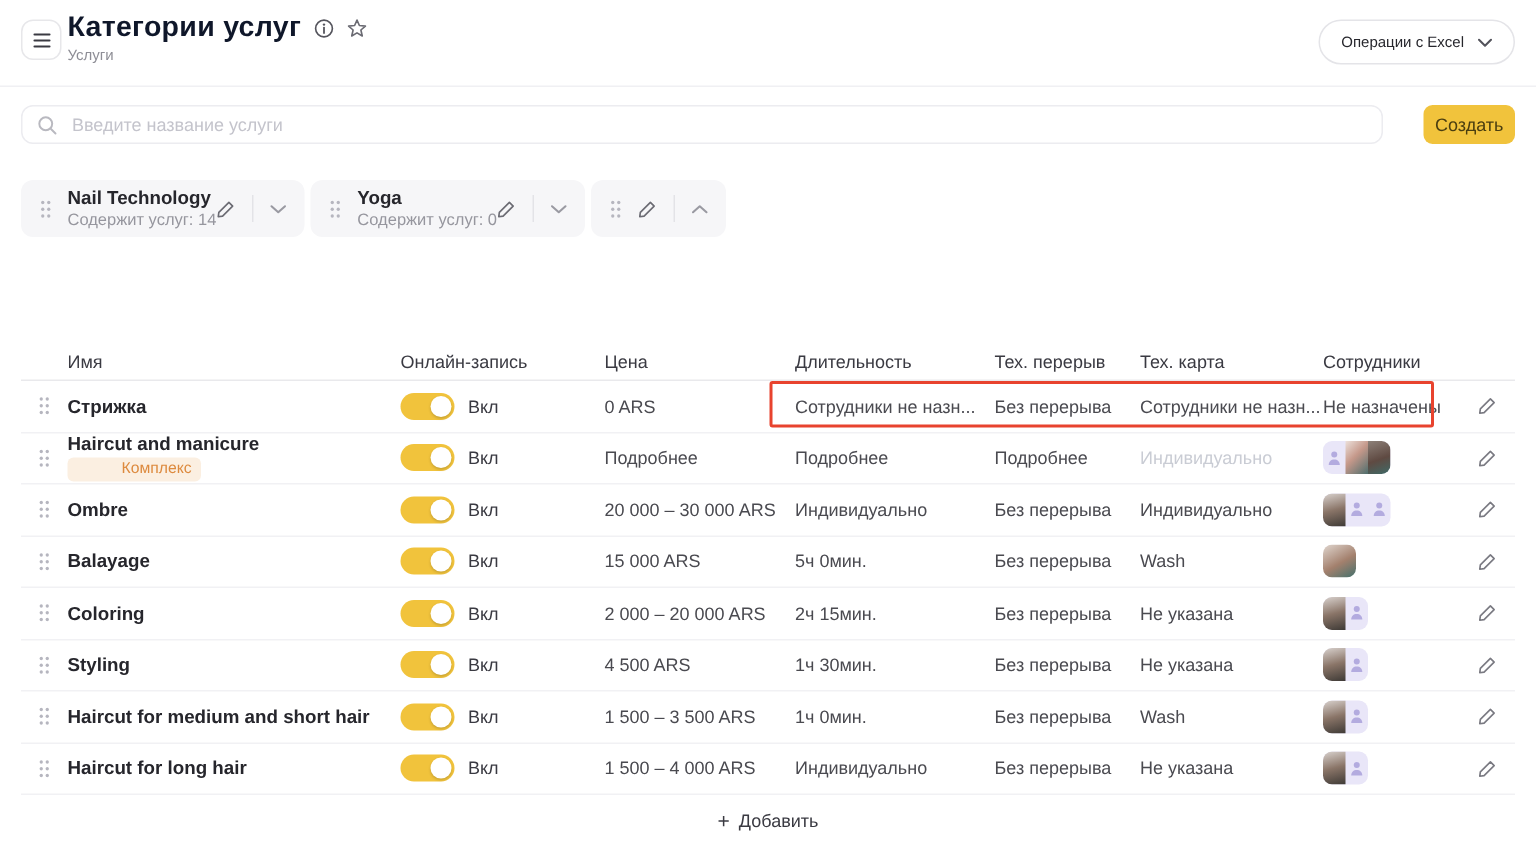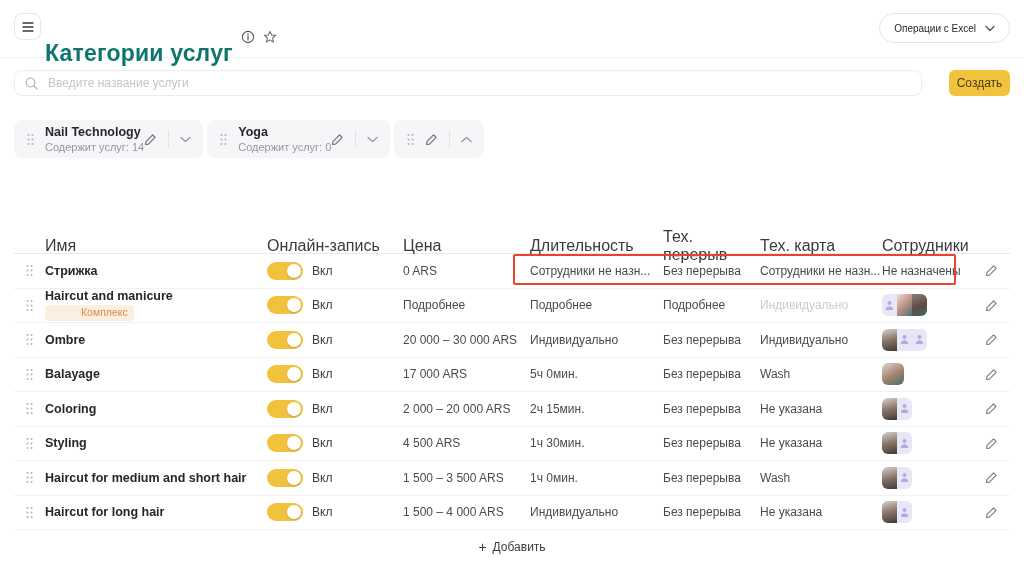--- a/index.html
+++ b/index.html
@@ -4,21 +4,21 @@
 <style>
   html,body{margin:0;padding:0;background:#fff;}
   body{font-family:"Liberation Sans",sans-serif;-webkit-font-smoothing:antialiased;}
   #app{position:relative;width:1024px;height:567px;background:#fff;overflow:hidden;}
 
   
   .topbar{position:absolute;top:0;left:0;width:100%;height:57px;border-bottom:1px solid #f0f0f3;background:#fff;}
   .menu-btn{position:absolute;left:14px;top:13px;width:27px;height:27px;border:1px solid #e7e7ea;border-radius:8px;background:#fff;display:flex;align-items:center;justify-content:center;cursor:pointer;box-sizing:border-box;}
   .title-wrap{position:absolute;left:45px;top:9px;}
   .title-row{display:flex;align-items:center;gap:8px;}
-  .page-title{font-size:23px;font-weight:700;color:#0f766e;letter-spacing:.2px;line-height:1;margin-top:33px;}
+  .page-title{font-size:19px;font-weight:700;color:#0f172a;letter-spacing:.2px;line-height:1;}
   .breadcrumb{font-size:10px;color:#8e8e96;margin-top:4px;}
   .excel-btn{position:absolute;right:14px;top:13px;height:30px;border:1px solid #e4e4e8;border-radius:16px;background:#fff;display:flex;align-items:center;gap:9px;padding:0 14px;font-size:10px;color:#26262c;cursor:pointer;box-sizing:border-box;}
 
   
   .search-row{position:absolute;top:70px;left:14px;right:14px;display:flex;align-items:center;}
   .search-box{flex:1;height:26px;border:1px solid #ececf0;border-radius:8px;display:flex;align-items:center;padding:0 10px;gap:8px;margin-right:27px;background:#fff;box-sizing:border-box;}
   .search-input{border:none;outline:none;flex:1;font-size:12px;color:#333;background:transparent;font-family:"Liberation Sans",sans-serif;}
   .search-input::placeholder{color:#c4c4cc;}
   .create-btn{width:61px;height:26px;background:#f1c33c;border:none;border-radius:6px;font-size:12px;color:#4a3e10;font-weight:500;cursor:pointer;font-family:"Liberation Sans",sans-serif;}
 
@@ -29,21 +29,21 @@
   .cat-name{font-size:12.5px;font-weight:700;color:#26262c;line-height:1.3;}
   .cat-sub{font-size:11px;color:#96969e;line-height:1.3;}
   .cat-actions{margin-left:auto;display:flex;align-items:center;gap:11px;}
   .icon-btn{display:flex;align-items:center;justify-content:center;cursor:pointer;background:none;border:none;padding:0;}
   .v-div{width:1px;height:18px;background:#e3e3e7;}
   .chev-up{transform:rotate(180deg);}
 
   
   .table{position:absolute;top:228px;left:14px;right:14px;}
   .grid-cols{display:grid;grid-template-columns:31px 222px 136px 127px 133px 97px 122px 103px 1fr;align-items:center;}
-  .thead{height:25px;border-bottom:1px solid #e9e9ec;font-size:16px;color:#3a3a42;}
+  .thead{height:25px;border-bottom:1px solid #e9e9ec;font-size:12px;color:#3a3a42;}
   .tbody{position:relative;}
   .trow{height:34.5px;border-bottom:1px solid #f1f1f4;font-size:12px;color:#4a4a50;box-sizing:border-box;}
   .c-handle{display:flex;justify-content:center;cursor:grab;}
   .c-name{display:flex;flex-direction:column;justify-content:center;gap:2px;}
   .svc-name{font-size:12.5px;font-weight:600;color:#26262c;}
   .badge{display:none;font-size:10.5px;color:#dd8a3e;background:#fbefe1;padding:1px 6px;border-radius:4px;width:max-content;line-height:1.3;}
   .c-toggle{display:flex;align-items:center;}
   .toggle{width:36px;height:18px;border-radius:9px;background:#f1c33c;position:relative;display:inline-block;cursor:pointer;}
   .toggle::after{content:"";position:absolute;right:2px;top:2px;width:14px;height:14px;border-radius:50%;background:#fff;box-shadow:0 1px 2px rgba(0,0,0,.18);}
   .tog-label{margin-left:9px;color:#3a3a42;}
@@ -359,21 +359,21 @@
             </svg>
           </div>
     <div class="c-name">
       <span class="svc-name">Balayage</span>
 
     </div>
     <div class="c-toggle">
       <span class="toggle"></span>
       <span class="tog-label">Вкл</span>
     </div>
-    <div class="c-cell">17 000 ARS</div>
+    <div class="c-cell">15 000 ARS</div>
     <div class="c-cell">5ч 0мин.</div>
     <div class="c-cell">Без перерыва</div>
     <div class="c-cell c-card">Wash</div>
     <div class="c-emp">
             <span class="emp-group">
               <span class="av photo-d"></span>
             </span>
           </div>
     <div class="c-edit">
             <svg width="13" height="13" viewBox="0 0 13 13">

